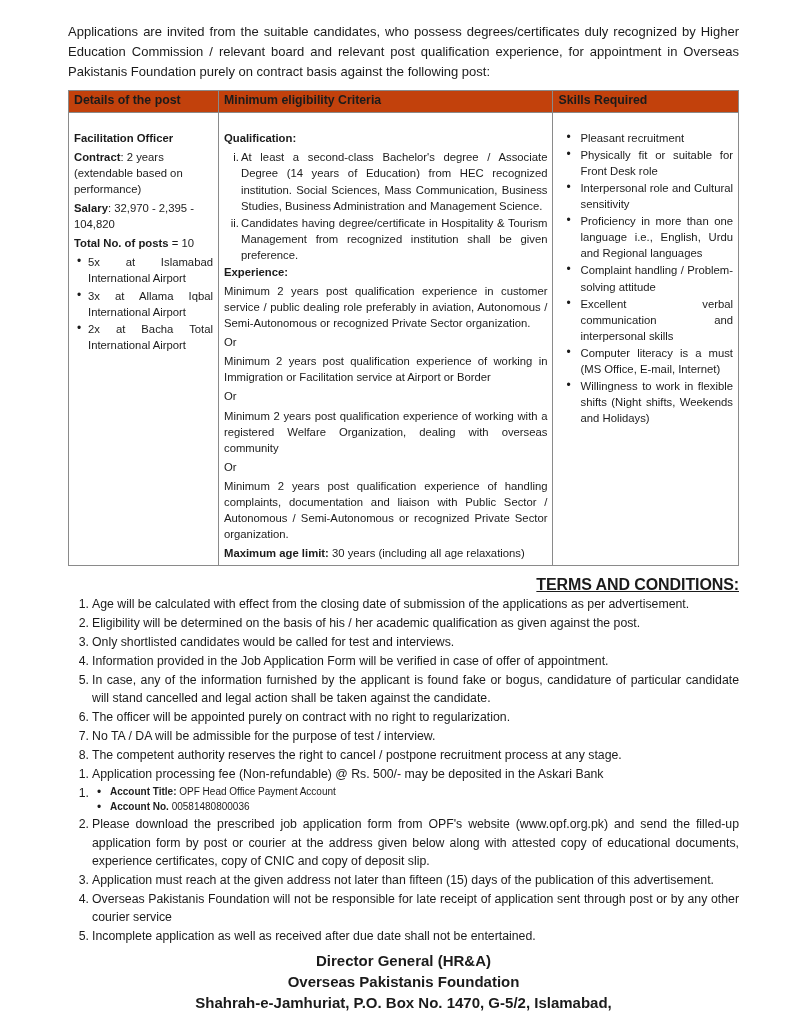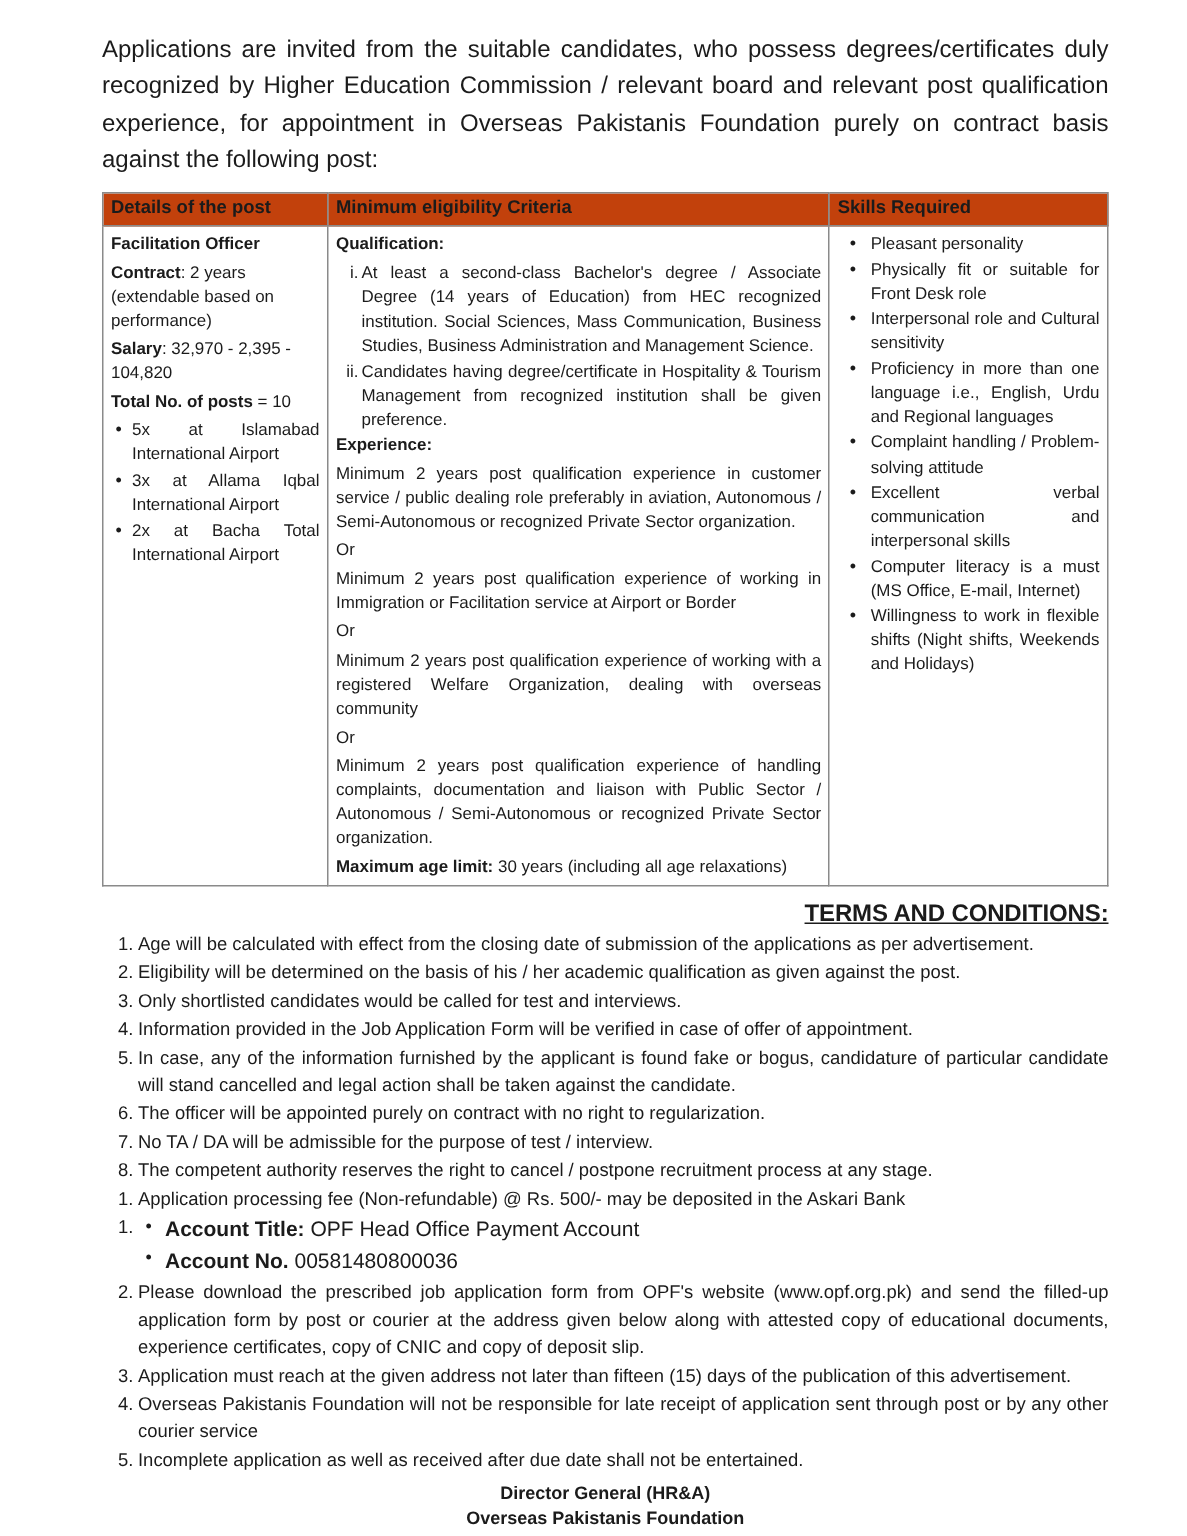--- a/index.html
+++ b/index.html
@@ -14,37 +14,37 @@
   }
   .page {
     position: relative;
     width: 791px;
     height: 1024px;
     padding: 22px 52px 0 68px;
   }
 
   
   .intro {
-    font-size: 16px;
+    font-size: 13px;
     line-height: 1.52;
     text-align: justify;
     margin: 0 0 9px 0;
   }
 
   
   table.post-table {
     width: 100%;
     border-collapse: collapse;
     table-layout: fixed;
     border: 1.2px solid #6b6b6b;
   }
   table.post-table td, table.post-table th {
     border: 1.1px solid #8a8a8a;
     vertical-align: top;
-    padding: 4px 5px 4px 5px;
+    padding: 17px 5px 4px 5px;
   }
   table.post-table thead th {
     background: #c2410c;
     font-size: 12.3px;
     font-weight: bold;
     text-align: left;
     padding: 2px 5px 3px 5px;
     line-height: 1.3;
   }
   .col-a { width: 148px; }
@@ -153,35 +153,35 @@
   }
   ol.numlist > li.just { text-align: justify; }
 
   ul.acct {
     margin: 1px 0 1px 0;
     padding: 0 0 0 42px;
     list-style: none;
   }
   ul.acct > li {
     position: relative;
-    font-size: 14px;
+    font-size: 10px;
     line-height: 1.5;
   }
   ul.acct > li::before {
     content: "\2022";
     position: absolute;
     left: -13px;
     top: -1px;
     font-size: 12px;
   }
 
   .footer-block {
     margin-top: 4px;
     text-align: center;
-    font-size: 12px;
+    font-size: 15px;
     font-weight: bold;
     line-height: 1.42;
   }
   .footer-block div { white-space: nowrap; }
 </style>
 </head>
 <body>
 
 <div class="page">
 
@@ -222,21 +222,21 @@
           <p>Minimum 2 years post qualification experience of working in Immigration or Facilitation service at Airport or Border</p>
           <p>Or</p>
           <p>Minimum 2 years post qualification experience of working with a registered Welfare Organization, dealing with overseas community</p>
           <p>Or</p>
           <p>Minimum 2 years post qualification experience of handling complaints, documentation and liaison with Public Sector / Autonomous / Semi-Autonomous or recognized Private Sector organization.</p>
           <p><span class="b">Maximum age limit:</span><span> 30 years (including all age relaxations)</span></p>
         </td>
 
         <td class="cell">
           <ul class="skills">
-            <li>Pleasant personality</li>
+            <li>Pleasant recruitment</li>
             <li>Physically fit or suitable for Front Desk role</li>
             <li>Interpersonal role and Cultural sensitivity</li>
             <li>Proficiency in more than one language i.e., English, Urdu and Regional languages</li>
             <li>Complaint handling / Problem-solving attitude</li>
             <li>Excellent verbal communication and interpersonal skills</li>
             <li>Computer literacy is a must (MS Office, E-mail, Internet)</li>
             <li>Willingness to work in flexible shifts (Night shifts, Weekends and Holidays)</li>
           </ul>
         </td>
       </tr>

